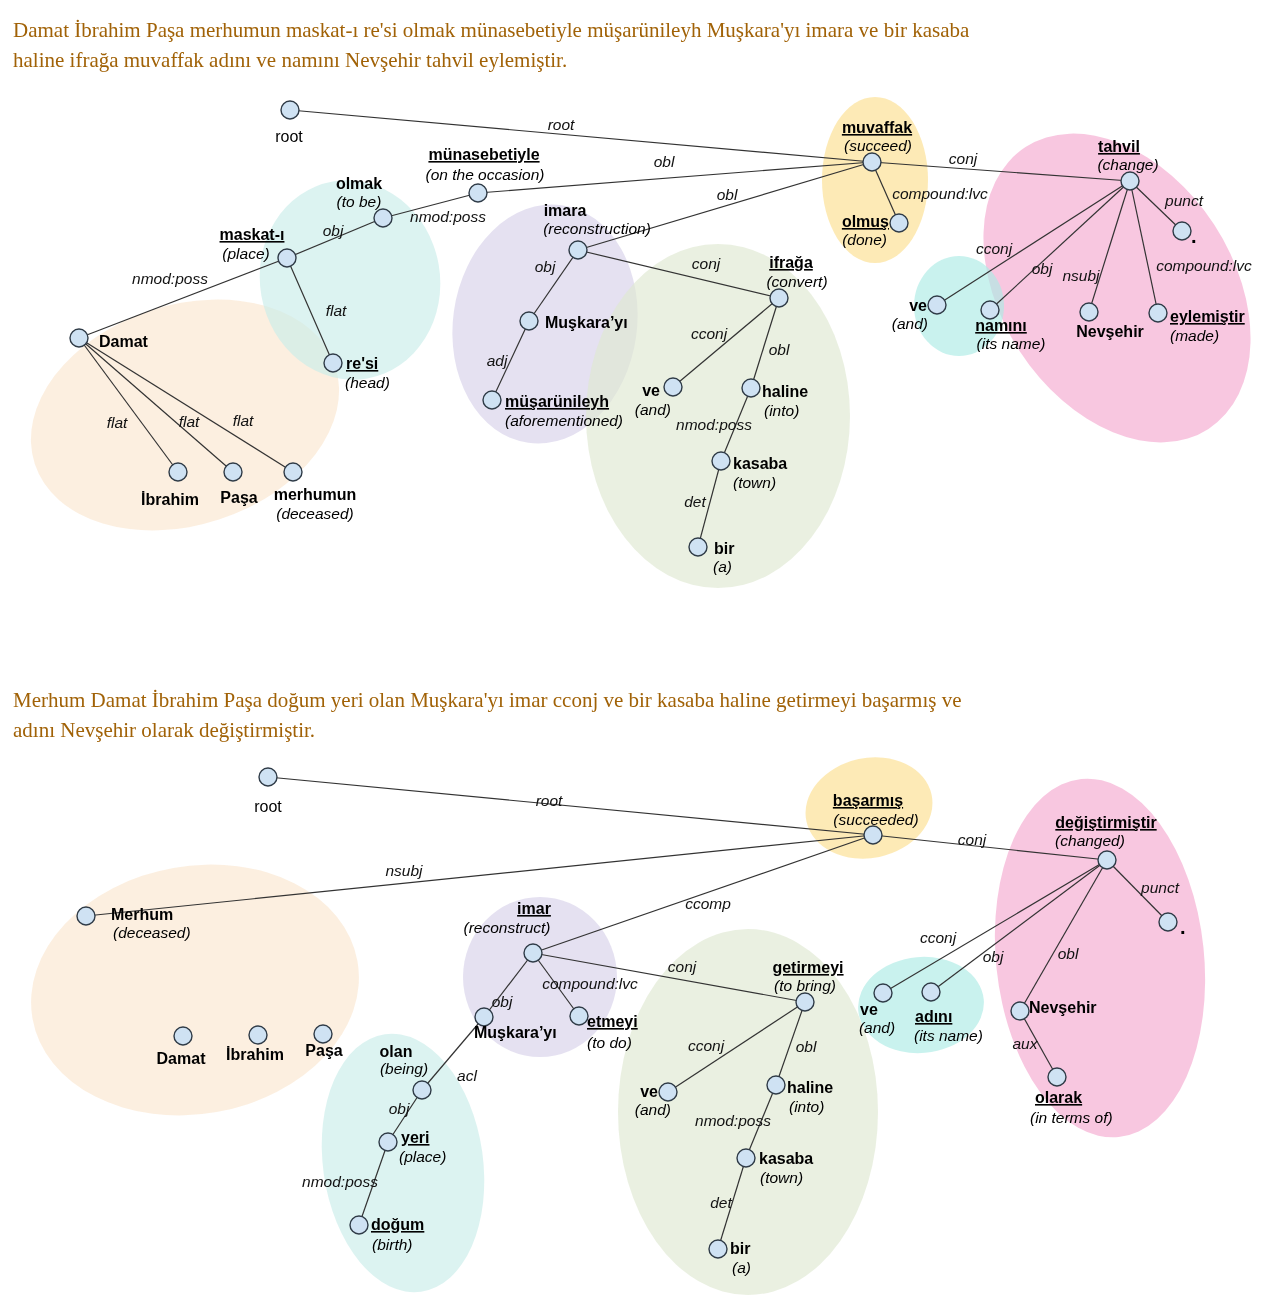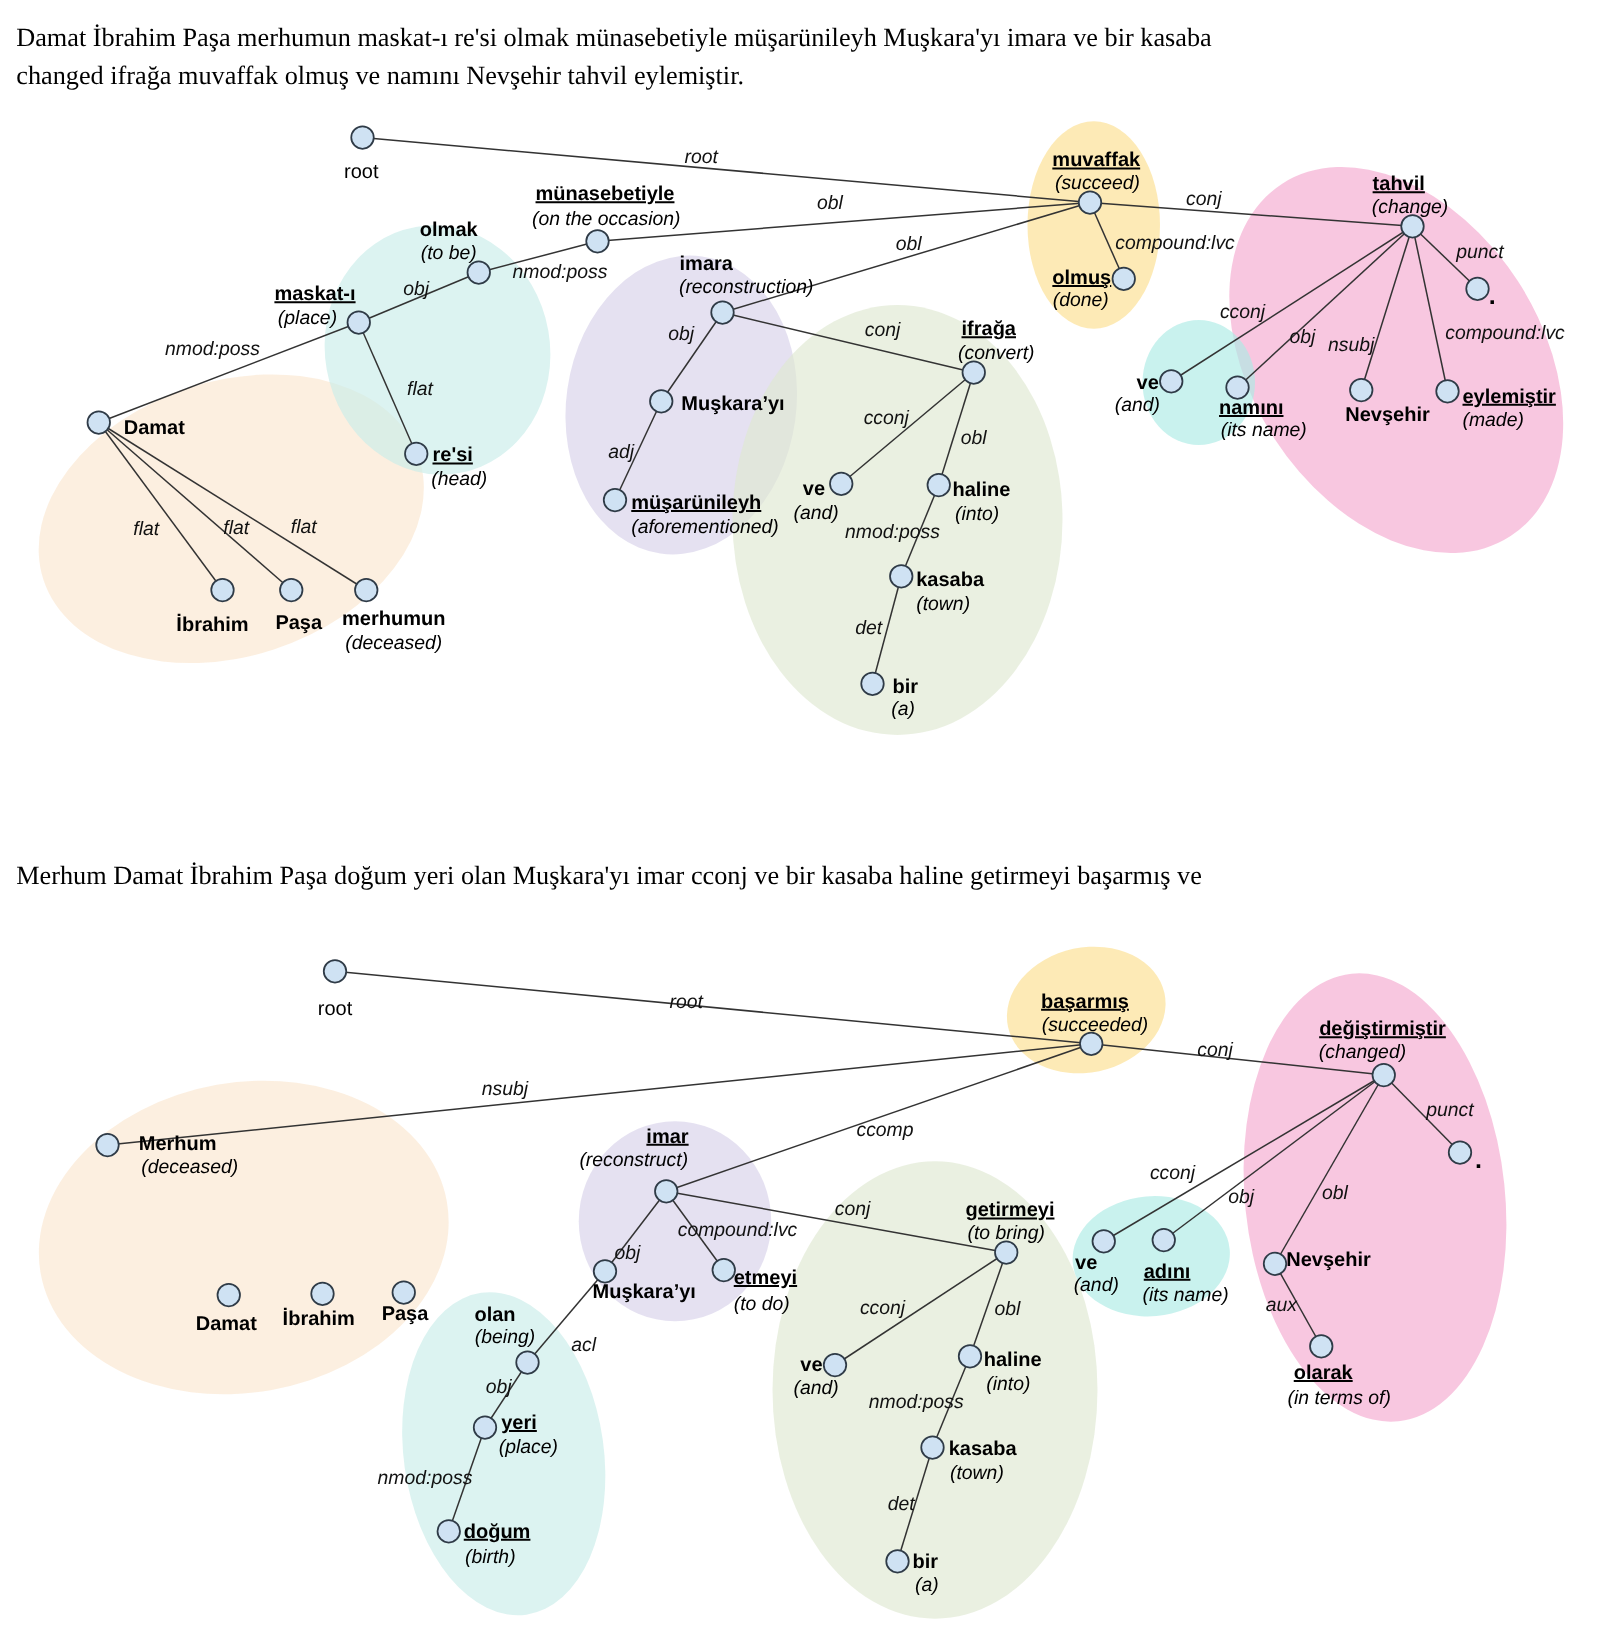--- a/index.html
+++ b/index.html
@@ -1,38 +1,39 @@
 <!DOCTYPE html>
 <html><head>
 <meta charset="utf-8">
 <style>
   html,body{margin:0;padding:0;background:#fff;}
   body{width:1278px;height:1312px;position:relative;font-family:"Liberation Sans",sans-serif;}
-  .sentence{position:absolute;left:13px;font-family:"Liberation Serif",serif;font-size:21px;line-height:30px;color:#000000;white-space:nowrap;}
+  .sentence{position:absolute;left:13px;font-family:"Liberation Serif",serif;font-size:21px;line-height:30px;color:#a16207;white-space:nowrap;}
   #tree-svg{position:absolute;left:0;top:0;}
   #tree-svg text{font-family:"Liberation Sans",sans-serif;}
   .word{font-weight:bold;font-size:16px;fill:#000;}
   .word.plain{font-weight:normal;}
   .word.big{font-size:20px;}
   .gloss{font-style:italic;font-size:15.5px;fill:#000;}
   .edge-label{font-style:italic;font-size:15.5px;fill:#111;}
   .edge{stroke:#333;stroke-width:1.2;}
   .node{fill:#cfe2f3;stroke:#2f3b47;stroke-width:1.4;}
   .blob{fill-opacity:0.65;}
 </style>
 </head>
 <body>
 
 <div class="sentence" style="top:15px;">
   <div>Damat İbrahim Paşa merhumun maskat-ı re'si olmak münasebetiyle müşarünileyh Muşkara'yı imara ve bir kasaba</div>
-  <div>changed ifrağa muvaffak olmuş ve namını Nevşehir tahvil eylemiştir.</div>
+  <div>haline ifrağa muvaffak adını ve namını Nevşehir tahvil eylemiştir.</div>
 </div>
 
 <div class="sentence" style="top:685px;">
   <div>Merhum Damat İbrahim Paşa doğum yeri olan Muşkara'yı imar cconj ve bir kasaba haline getirmeyi başarmış ve</div>
+  <div>adını Nevşehir olarak değiştirmiştir.</div>
 </div>
 
 <svg id="tree-svg" width="1278" height="1312" viewBox="0 0 1278 1312">
     <g>
       <ellipse class="blob" cx="185" cy="415" rx="158" ry="110" fill="#fae7cf" transform="rotate(-18 185 415)"></ellipse>
       <ellipse class="blob" cx="350" cy="280" rx="90" ry="100" fill="#c9ecea" transform="rotate(-10 350 280)"></ellipse>
       <ellipse class="blob" cx="545" cy="324" rx="92" ry="120" fill="#d7d1e9" transform="rotate(8 545 324)"></ellipse>
       <ellipse class="blob" cx="718" cy="416" rx="132" ry="172" fill="#dee8d1" transform="rotate(0 718 416)"></ellipse>
       <ellipse class="blob" cx="875" cy="180" rx="53" ry="83" fill="#fcde8f" transform="rotate(0 875 180)"></ellipse>
       <ellipse class="blob" cx="1117" cy="288" rx="116" ry="168" fill="#f4a9cf" transform="rotate(-33 1117 288)"></ellipse>

